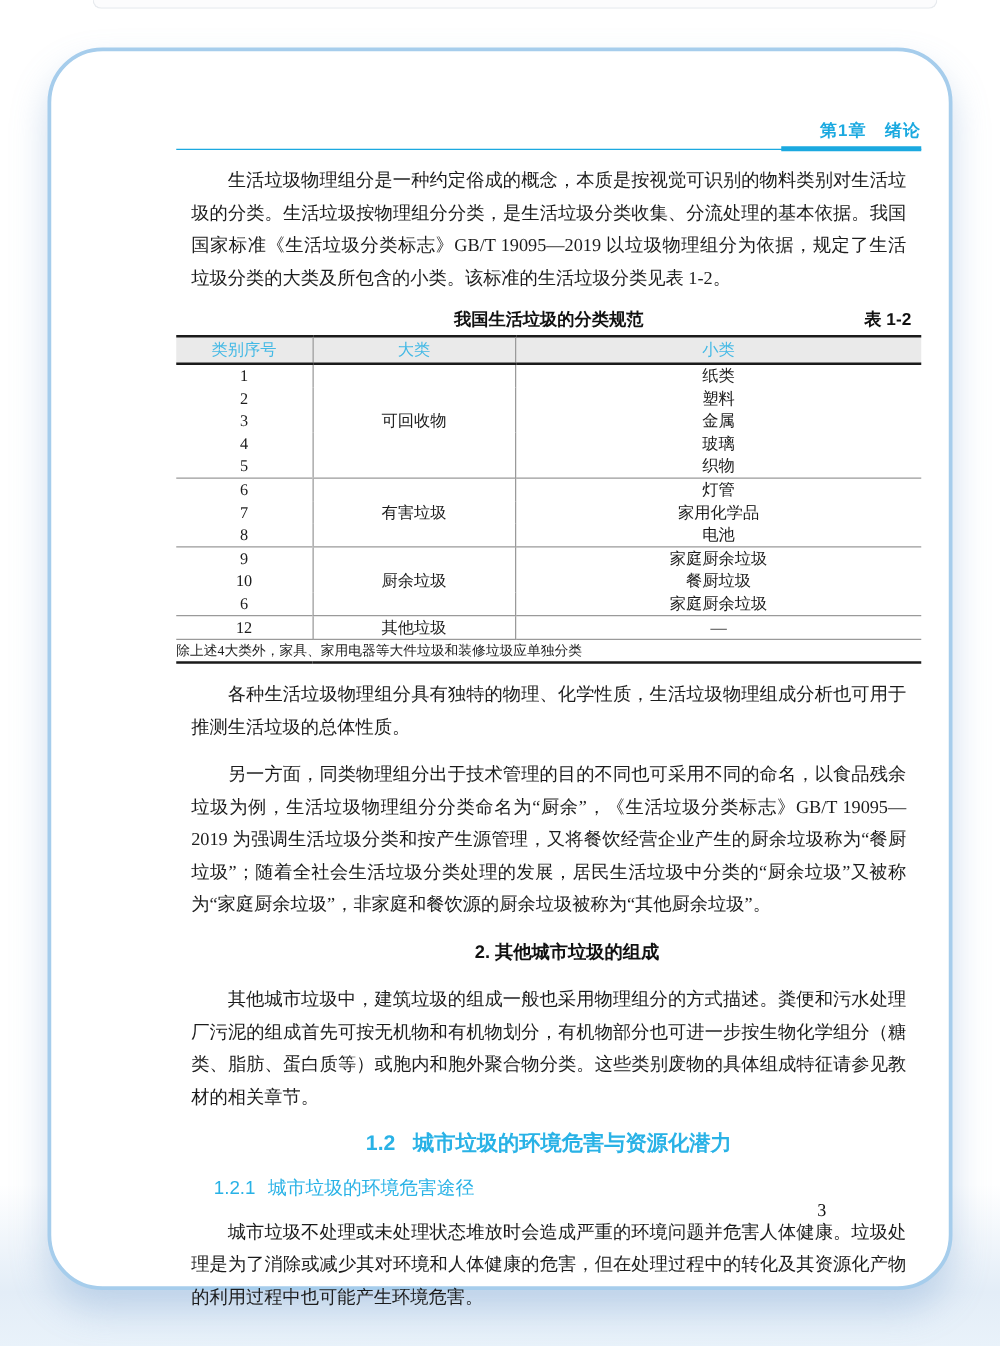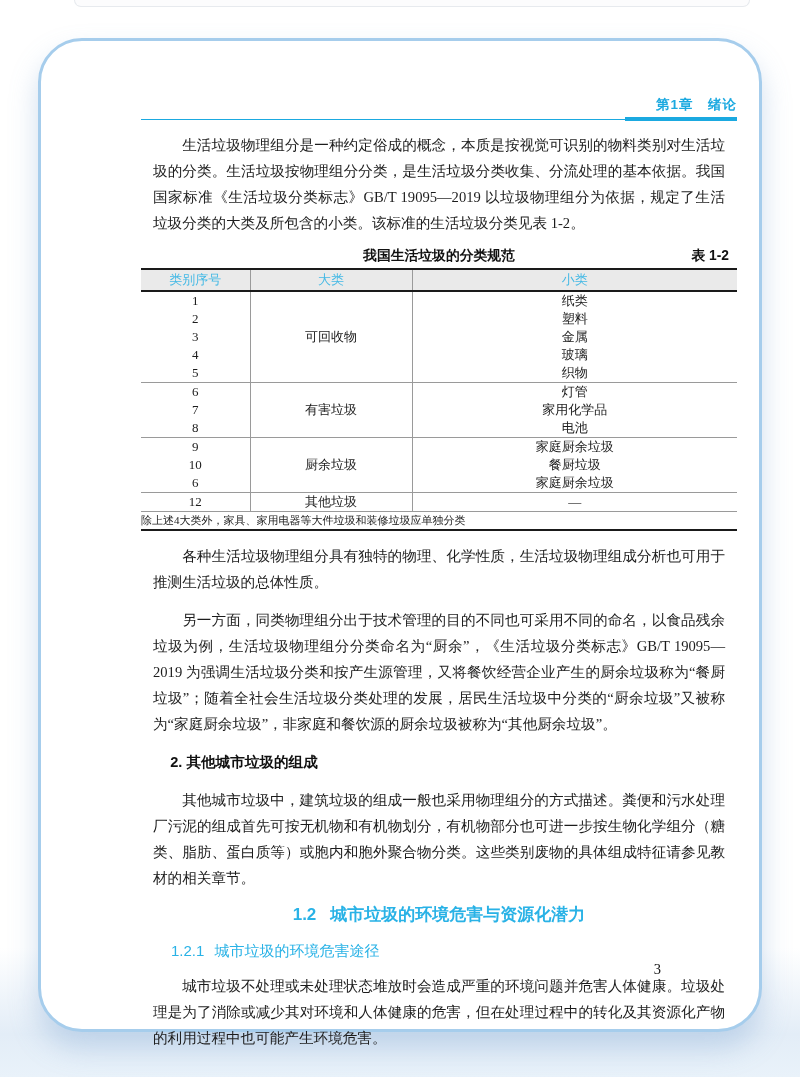--- a/index.html
+++ b/index.html
@@ -71,21 +71,21 @@
   td.c-index{border-right:1px solid #9a9a9a;}
   td.c-major{border-right:1px solid #9a9a9a;border-bottom:1px solid #9a9a9a;}
   tr.group-end td{border-bottom:1px solid #9a9a9a;}
   tr.note-row td{
     height:18px;text-align:left;font-size:11px;
     border-bottom:2.5px solid #1a1a1a;border-right:none;
   }
   
   .sub-heading-2{
     margin:0;text-indent:2em;font-size:14.6px;line-height:26px;font-weight:bold;
-    font-family:"Liberation Sans","DejaVu Sans",sans-serif;color:#111;
+    font-family:"Liberation Sans","DejaVu Sans",sans-serif;color:#111;text-align:center;
   }
   .section-1-2{
     margin:8px 0 0;text-align:center;height:24px;line-height:24px;
     font-family:"Liberation Sans","DejaVu Sans",sans-serif;
     font-size:17px;font-weight:bold;color:var(--sec-head);
   }
   .section-1-2 .sec-num{margin-right:14px;}
   .section-1-2-1{
     margin:14px 0 0;padding-left:2em;height:20px;line-height:20px;
     font-family:"Liberation Sans","DejaVu Sans",sans-serif;

